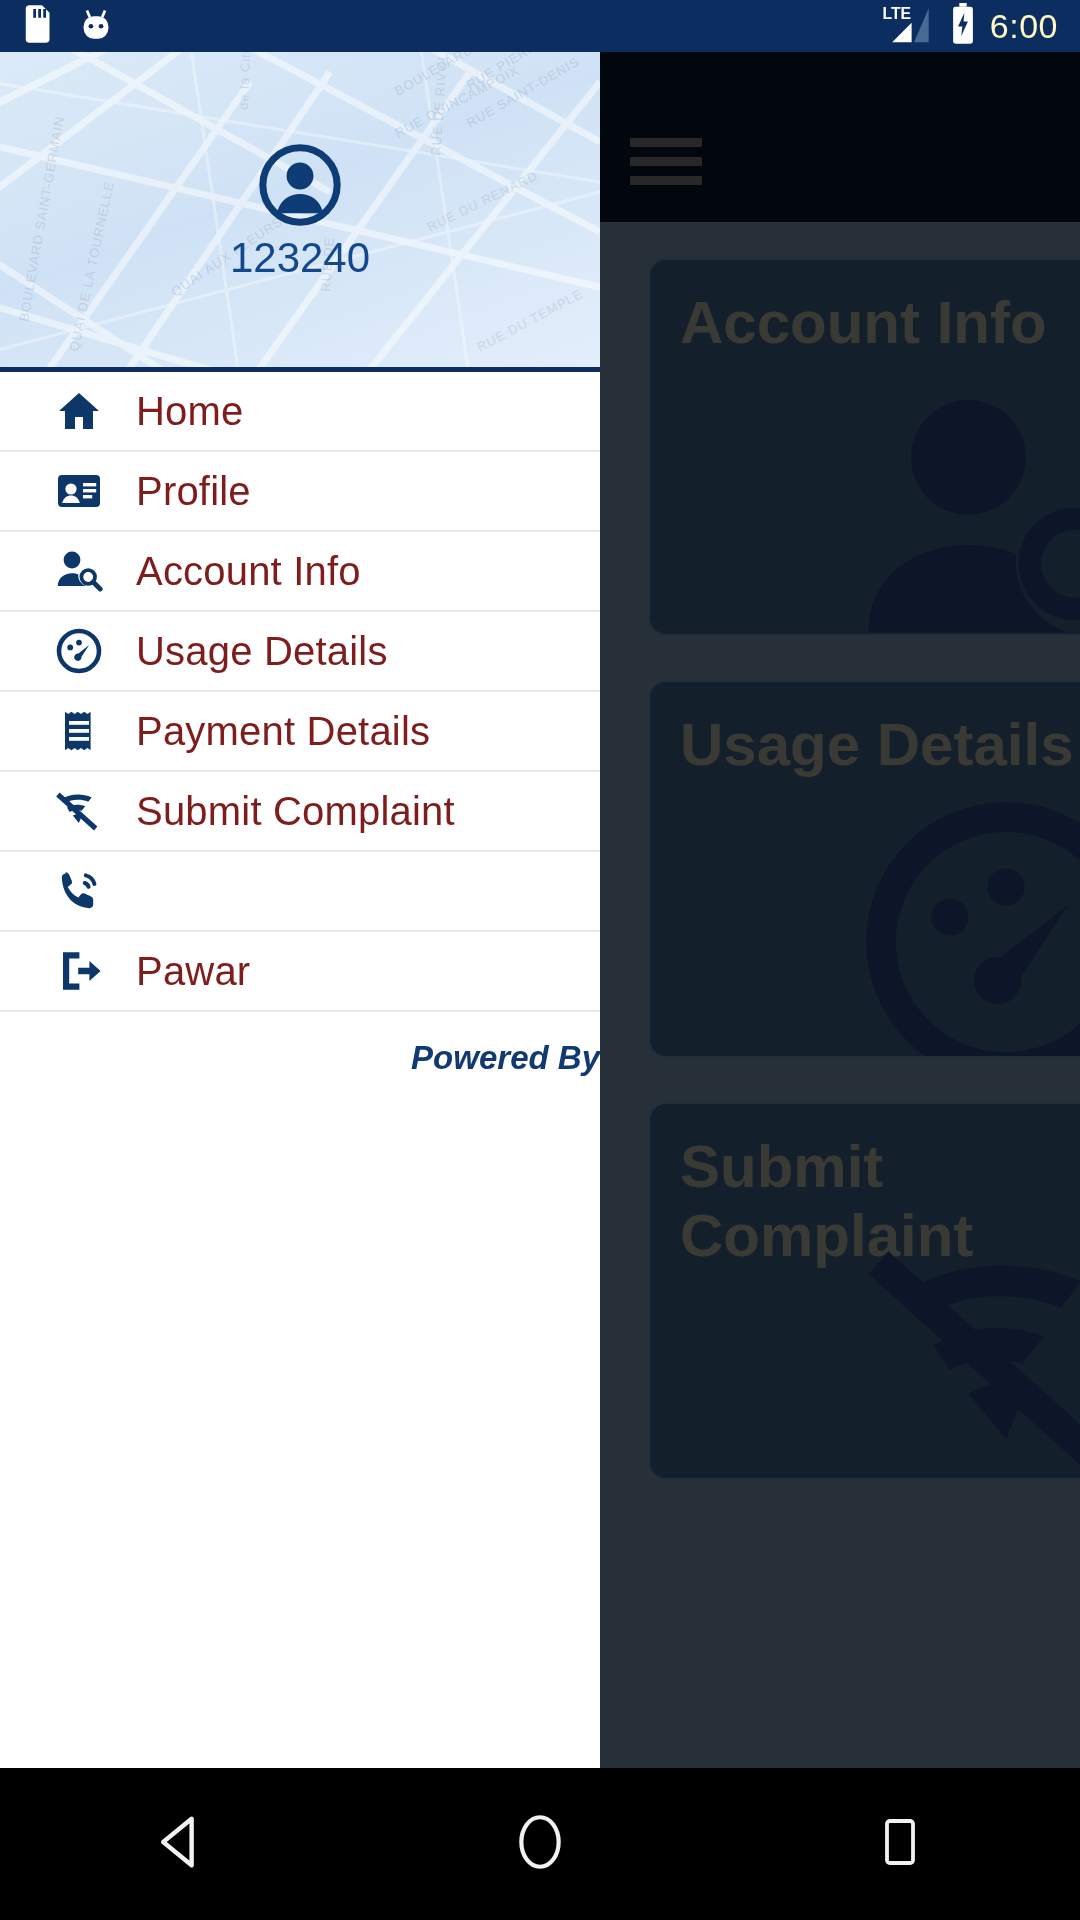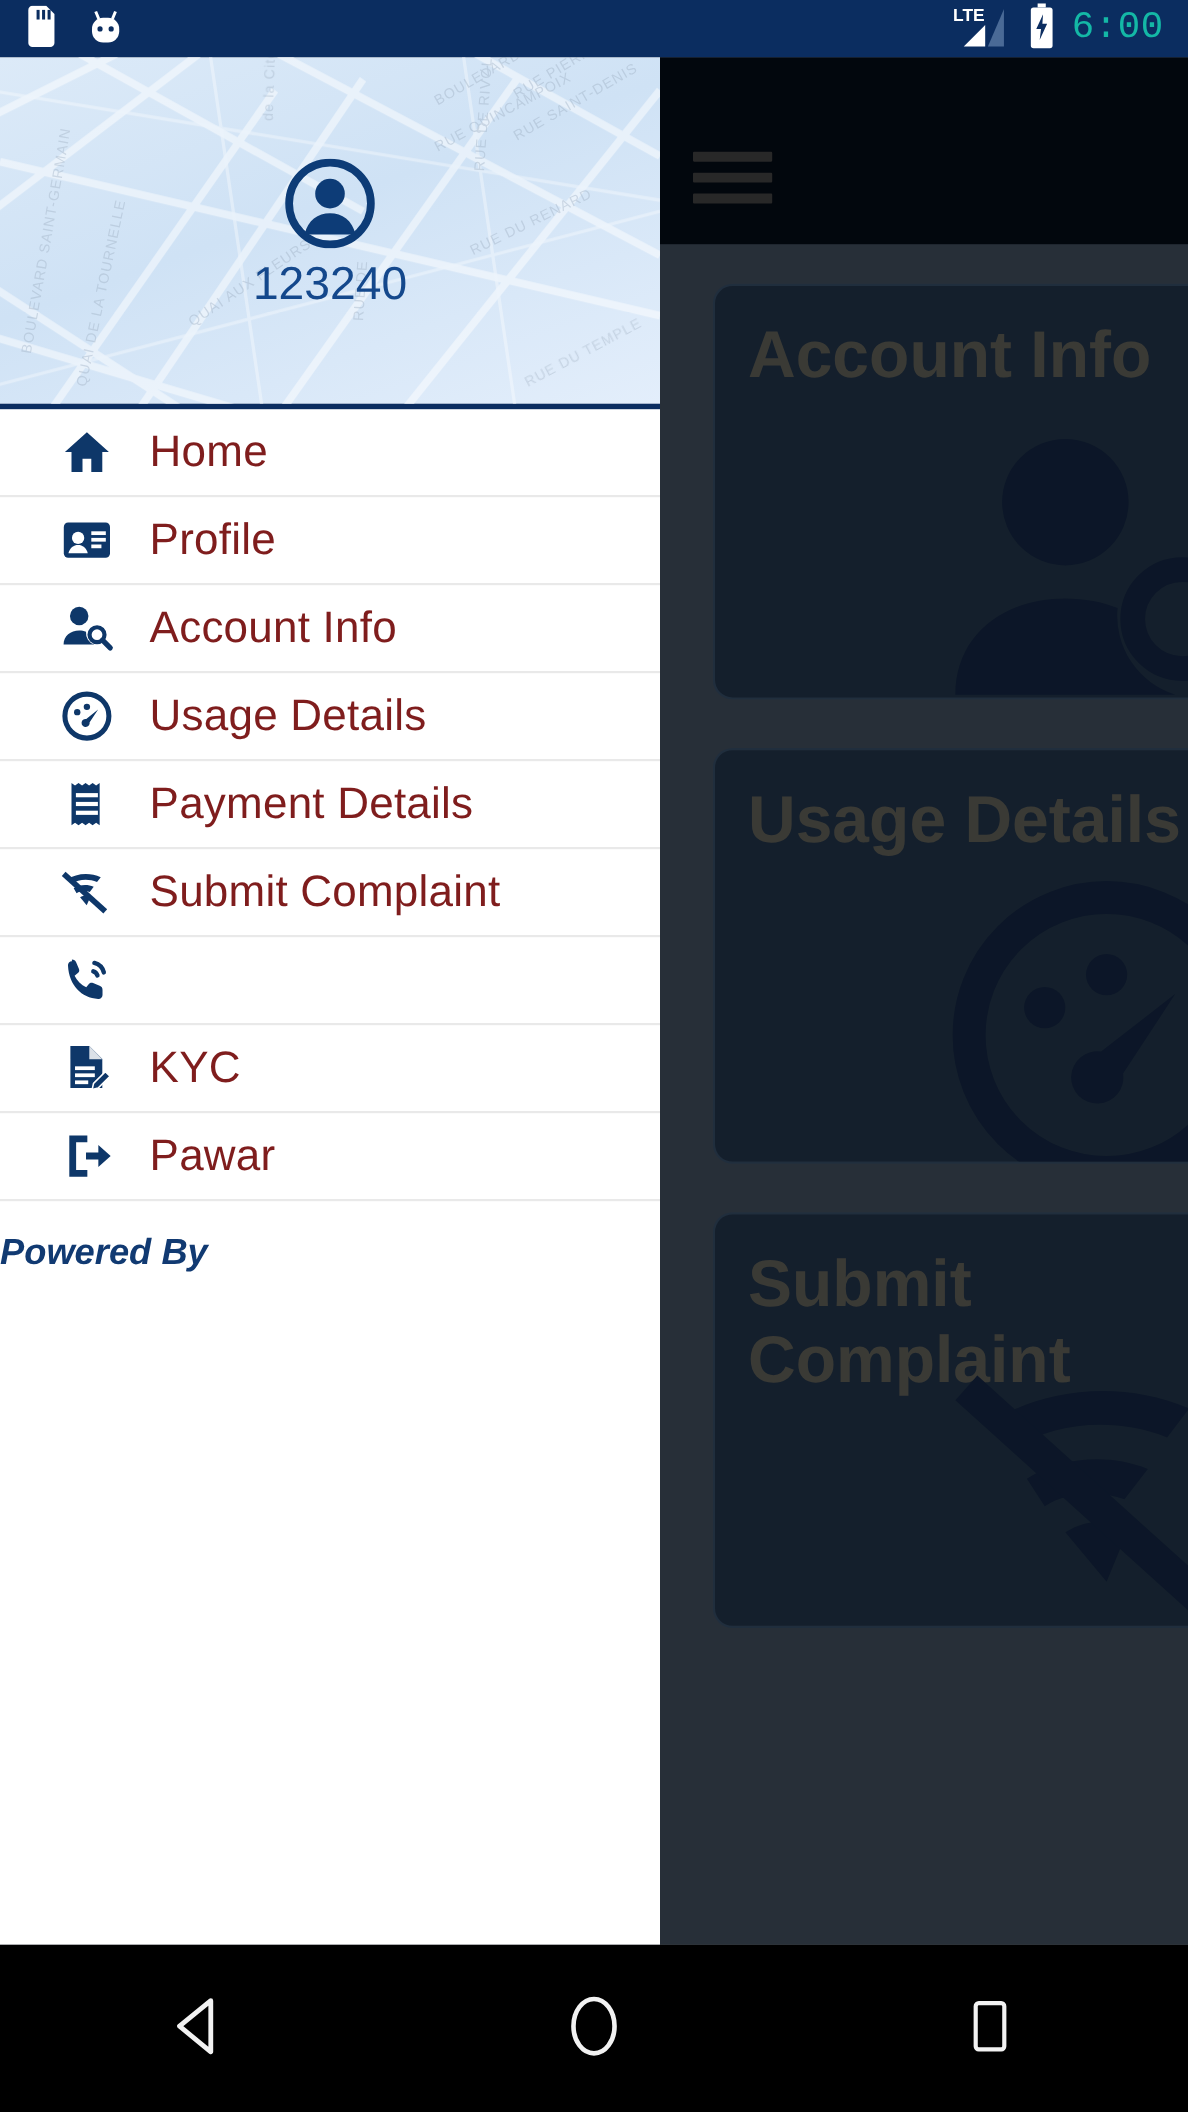--- a/index.html
+++ b/index.html
@@ -9,21 +9,21 @@
   #screen { position:relative; width:1080px; height:1920px; overflow:hidden; background:#fff; }
 
   
   #status-bar {
     position:absolute; top:0; left:0; width:1080px; height:52px;
     background:#0b2d60; display:flex; align-items:center; padding:15px 22px;
     z-index:60;
   }
   .sb-left { display:flex; align-items:center; gap:26px; }
   .sb-right { margin-left:auto; display:flex; align-items:center; gap:14px; }
-  .sb-clock { color:#14b8a6; font-size:34px; letter-spacing:0.5px;font-family:Liberation Mono, monospace; }
+  .sb-clock { color:#fef9c3; font-size:34px; letter-spacing:0.5px; }
 
   
   #bg-app { position:absolute; top:52px; left:0; width:1080px; height:1716px; overflow:hidden; background:#0e1b2b; }
   #bg-map {
     position:absolute; inset:0;
     background:#cfe0f2;
     opacity:0.30;
   }
   #bg-appbar {
     position:absolute; top:0; left:0; width:1080px; height:170px;
@@ -72,21 +72,21 @@
   #drawer-menu { flex:none; }
   .menu-item {
     display:flex; align-items:center; height:80px;
     border-bottom:2px solid #e9e9e9; padding:0 0 0 48px; cursor:pointer;
   }
   .menu-item:first-child { border-top:none; }
   .menu-icon { width:62px; flex:none; display:flex; align-items:center; justify-content:center;
                color:#0e3769; }
   .menu-label { font-size:40px; color:#7f1d1d; margin-left:26px; letter-spacing:0.2px; }
 
-  #drawer-footer { text-align:left; padding-top:22px; }
+  #drawer-footer { text-align:right; padding-top:22px; }
   #drawer-footer div { font-size:33px; font-weight:bold; font-style:italic; color:#113a72; line-height:1.45; }
 
   
   #nav-bar {
     position:absolute; bottom:0; left:0; width:1080px; height:152px;
     background:#000; display:flex; align-items:center; justify-content:space-around;
     z-index:70;
   }
   .nav-btn { width:120px; height:120px; display:flex; align-items:center; justify-content:center; }
 </style>
@@ -313,33 +313,20 @@
       <div class="menu-item">
         <span class="menu-icon">
           <svg width="48" height="48" viewBox="0 0 24 24">
             <path d="M5.2 2.6 c1 0 1.5.4 1.9 1.3 l1.3 3 c.3.8.1 1.4-.5 1.9 l-1.5 1.2 c1.1 2.3 3 4.2 5.3 5.3 l1.2-1.5 c.5-.6 1.1-.8 1.9-.5 l3 1.3 c.9.4 1.3.9 1.3 1.9 v2.3 c0 1.1-.9 1.9-2 1.8 C9.5 20.1 3.9 14.5 3.4 5.4 c-.1-1.1.7-2 1.8-2z" fill="#0e3769"></path>
             <path d="M15.4 4.2 a6 6 0 0 1 4.3 4.3" fill="none" stroke="#0e3769" stroke-width="2" stroke-linecap="round"></path>
             <path d="M14.9 8 a2.9 2.9 0 0 1 1.9 1.9" fill="none" stroke="#0e3769" stroke-width="2" stroke-linecap="round"></path>
           </svg>
         </span>
       </div>
 
-      <div class="menu-item">
-        <span class="menu-icon">
-          <svg width="48" height="48" viewBox="0 0 24 24">
-            <path d="M4.5 2 h8.6 L19 7.9 V21 H4.5z" fill="#0e3769"></path>
-            <path d="M13.1 2 v6 H19z" fill="#fff" opacity="0.85"></path>
-            <rect x="6.6" y="11.2" width="9" height="1.7" fill="#fff"></rect>
-            <rect x="6.6" y="14.4" width="9" height="1.7" fill="#fff"></rect>
-            <rect x="6.6" y="17.6" width="6" height="1.7" fill="#fff"></rect>
-            <path d="M20.4 13.6 l2.1 2.1 -5.4 5.4 -2.7.6 .6-2.7z" fill="#0e3769" stroke="#fff" stroke-width="0.7"></path>
-          </svg>
-        </span>
-        <span class="menu-label">KYC</span>
-      </div>
 
       <div class="menu-item">
         <span class="menu-icon">
           <svg width="48" height="48" viewBox="0 0 24 24">
             <path d="M4 2.6 h8.2 v3.1 H7.1 v12.6 h5.1 v3.1 H4z" fill="#0e3769"></path>
             <path d="M11.6 10.4 h5.6 V7 L22.8 12 l-5.6 5 v-3.4 h-5.6z" fill="#0e3769"></path>
           </svg>
         </span>
         <span class="menu-label">Pawar</span>
       </div>

